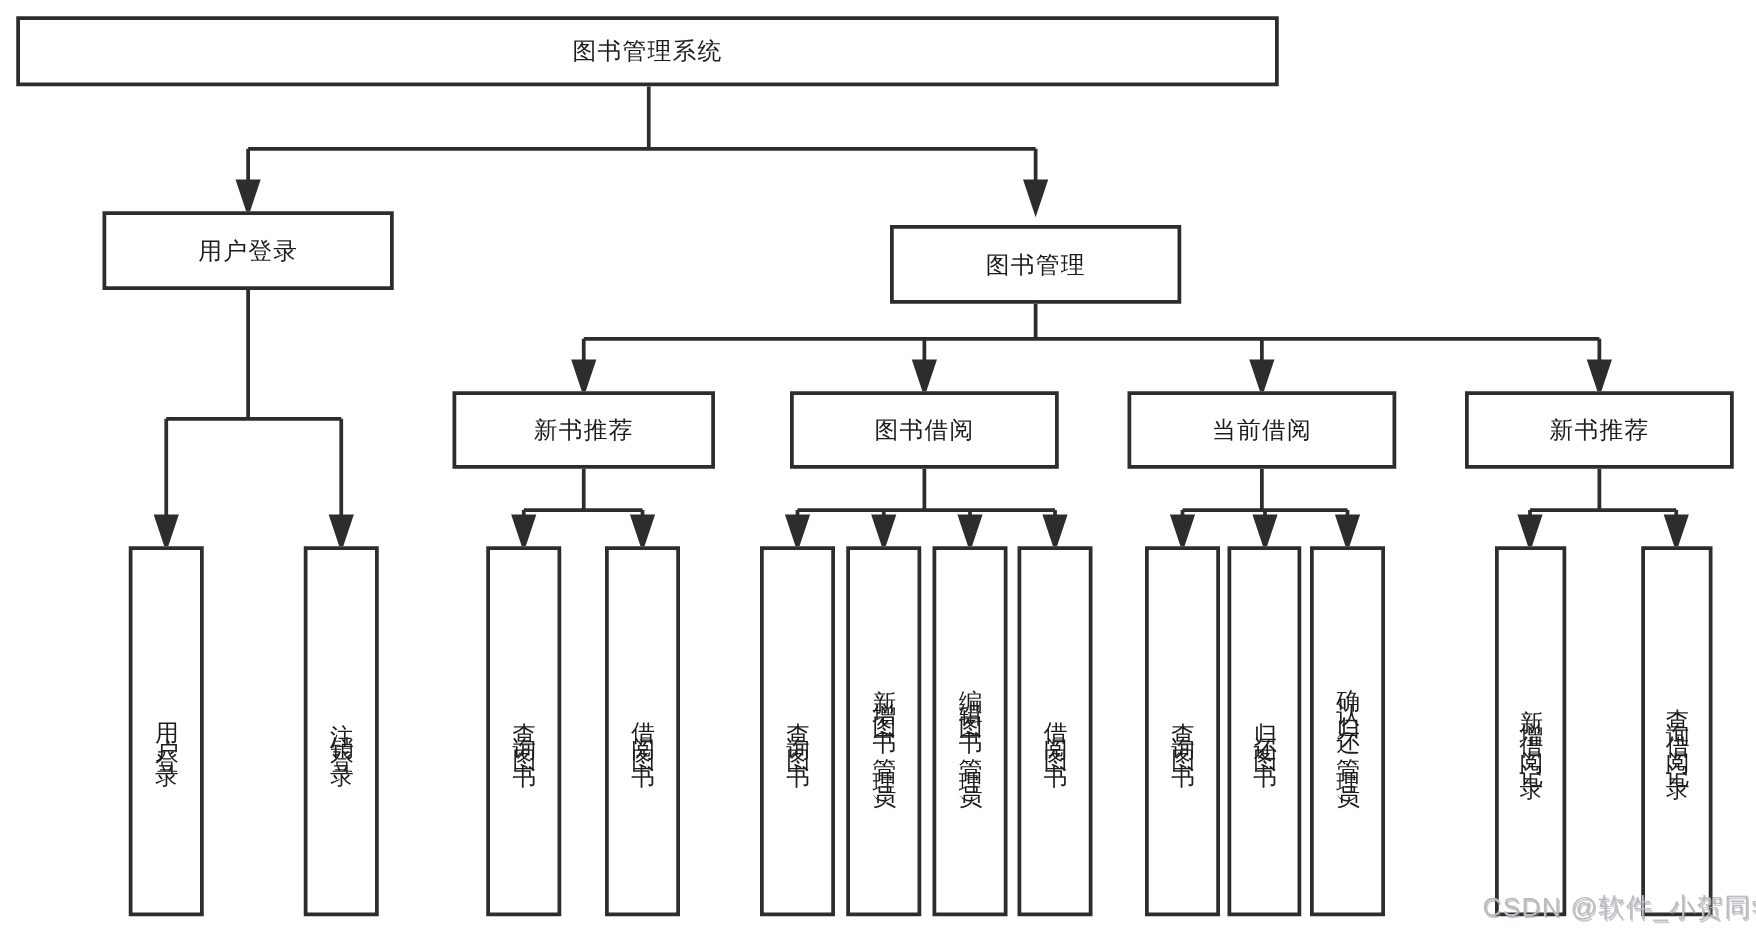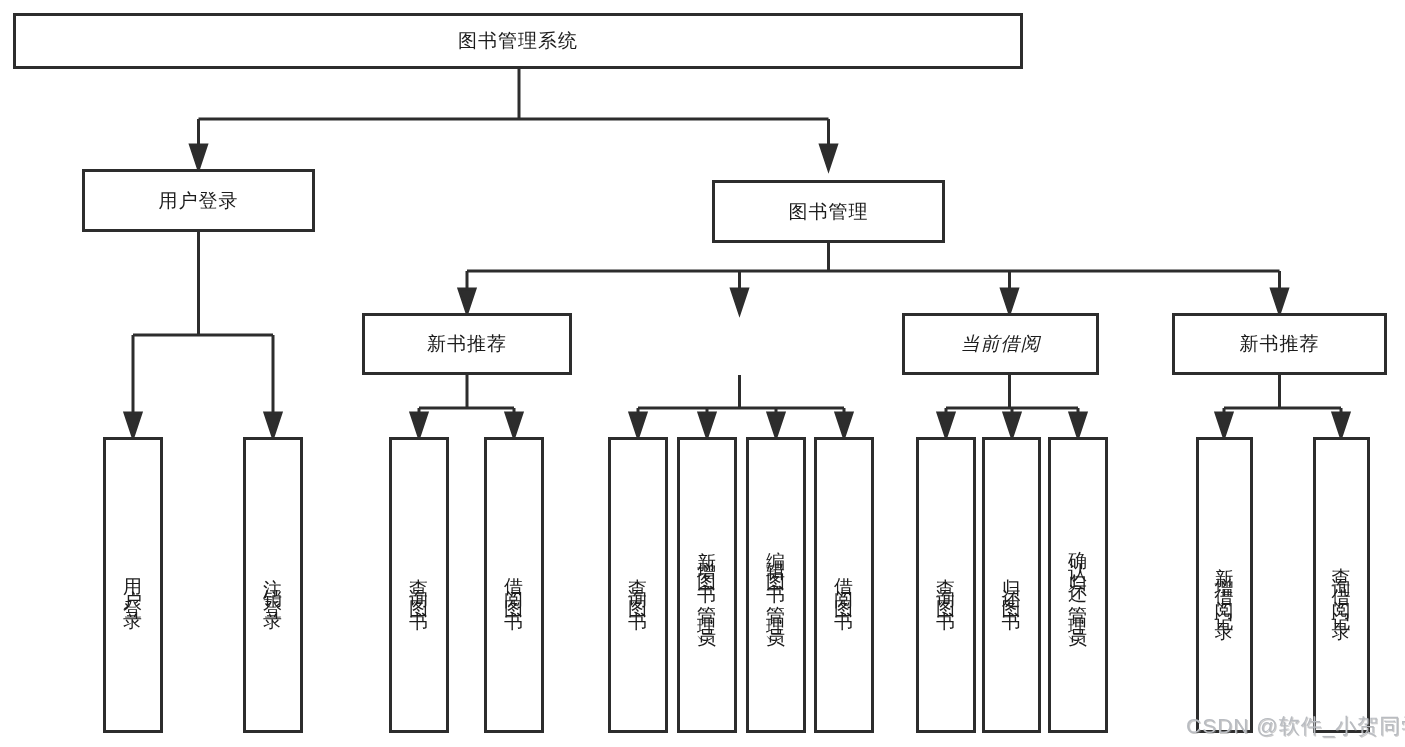--- a/index.html
+++ b/index.html
@@ -145,21 +145,24 @@
   <div class="box" style="left:82px;top:169px;width:233px;height:63px;">
     <span class="hlabel">用户登录</span>
   </div>
   <div class="box" style="left:712px;top:180px;width:233px;height:63px;">
     <span class="hlabel">图书管理</span>
   </div>
 
   <div class="box" style="left:362px;top:313px;width:210px;height:62px;">
     <span class="hlabel">新书推荐</span>
   </div>
-  <div class="box" style="left:902px;top:313px;width:197px;height:62px;font-style:italic;">
+  <div class="box" style="left:632px;top:313px;width:215px;height:62px;">
+    <span class="hlabel">图书借阅</span>
+  </div>
+  <div class="box" style="left:902px;top:313px;width:215px;height:62px;">
     <span class="hlabel">当前借阅</span>
   </div>
   <div class="box" style="left:1172px;top:313px;width:215px;height:62px;">
     <span class="hlabel">新书推荐</span>
   </div>
 
   <div class="box vbox" style="left:103px;top:437px;width:60px;height:296px;">
     <span class="vlabel">用户登录</span>
   </div>
   <div class="box vbox" style="left:243px;top:437px;width:60px;height:296px;">

